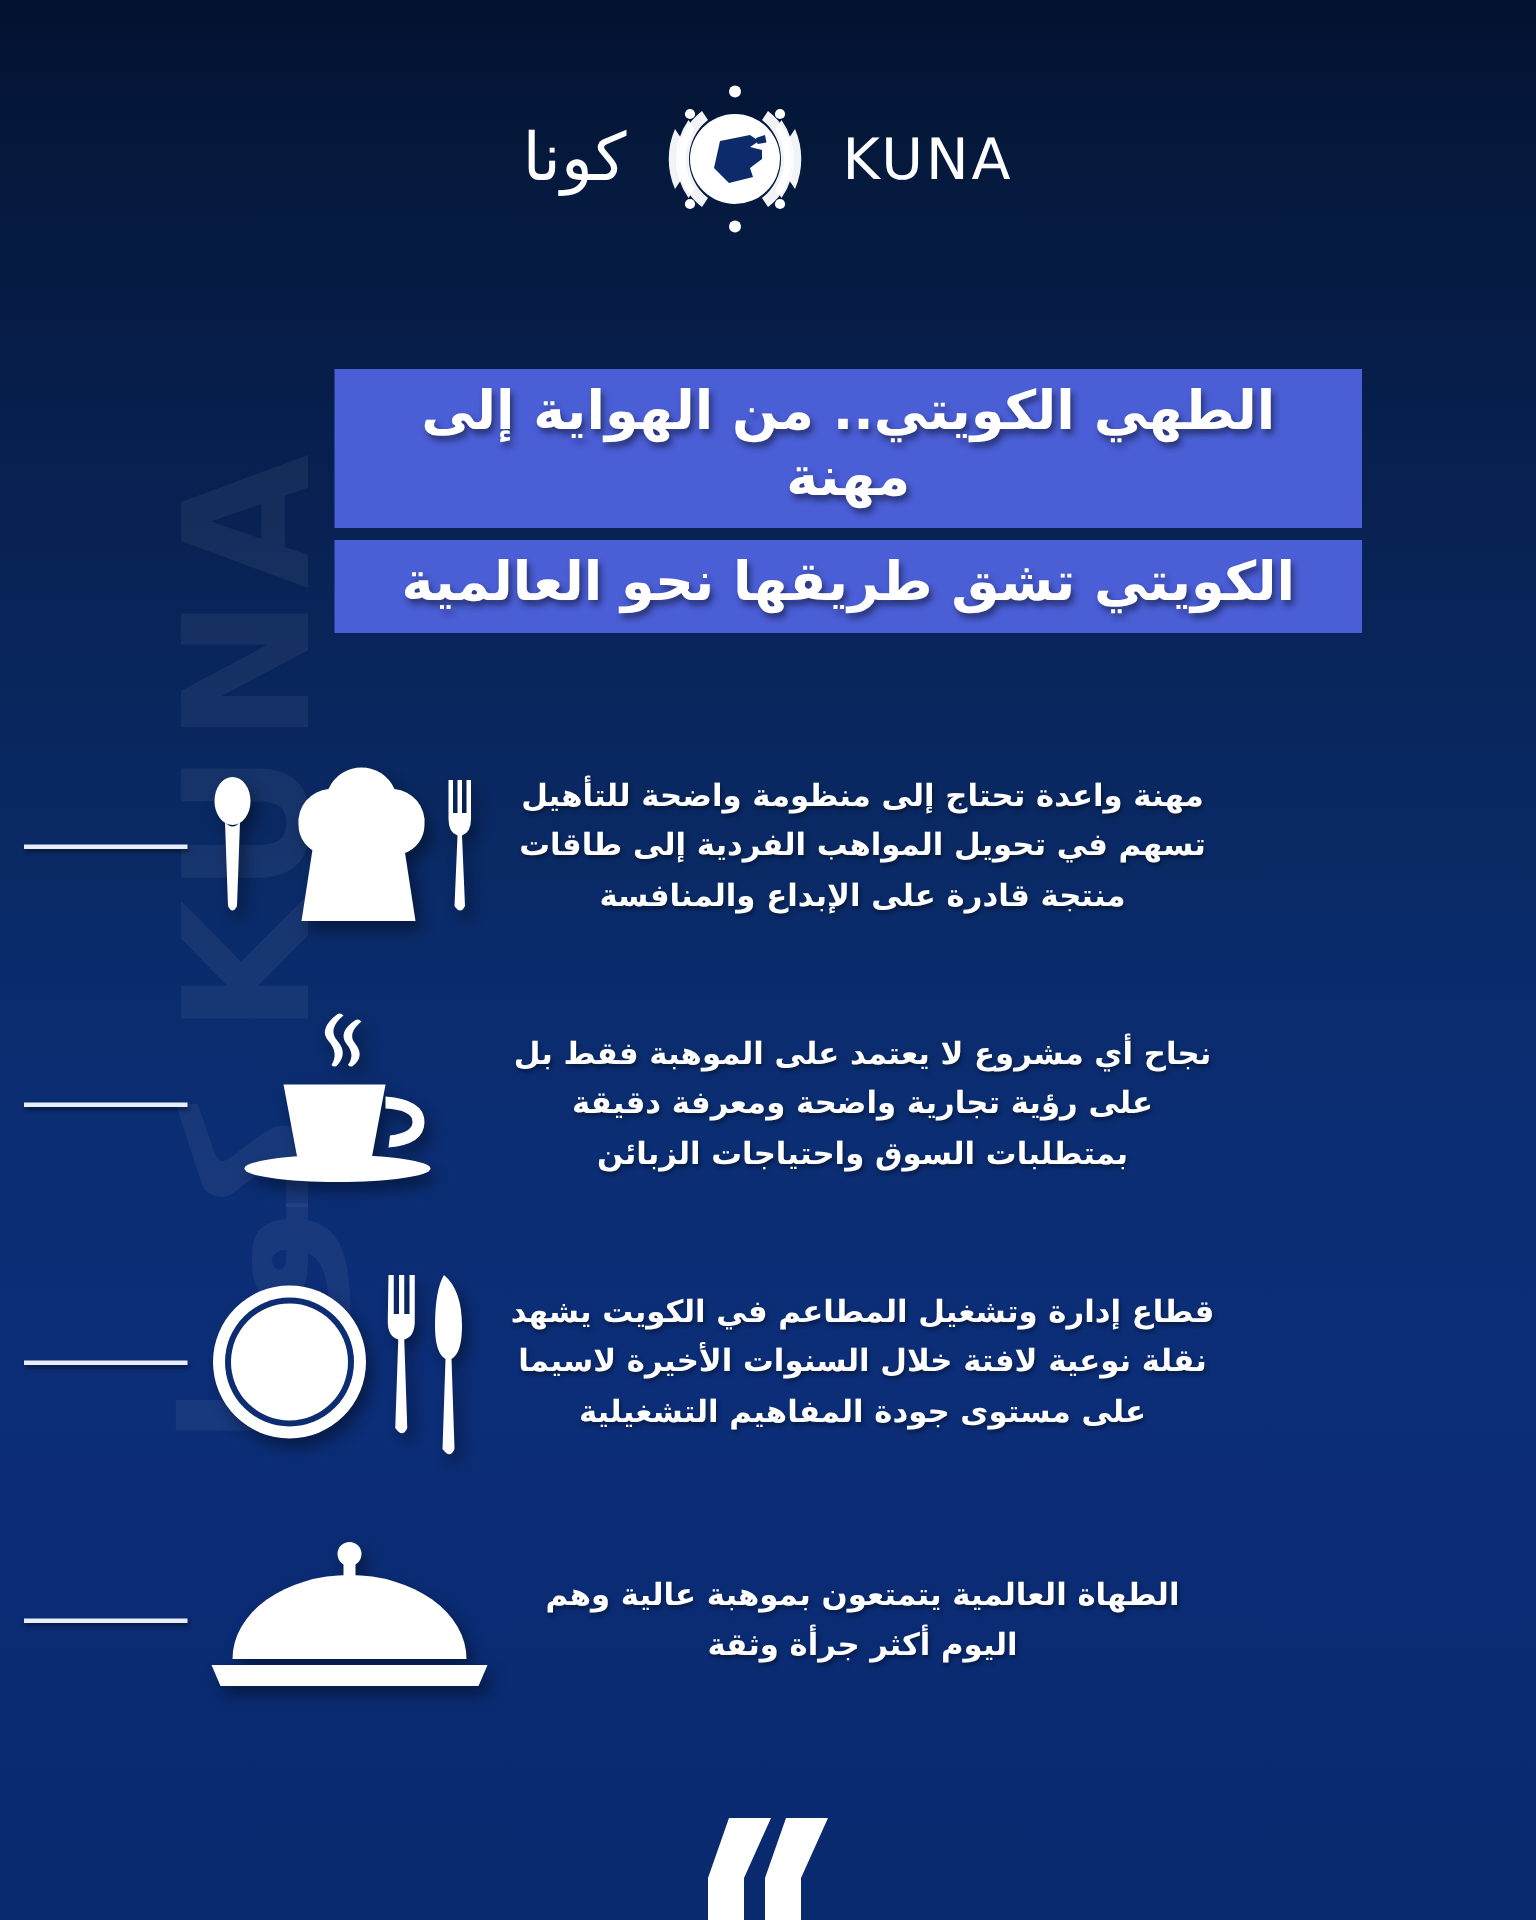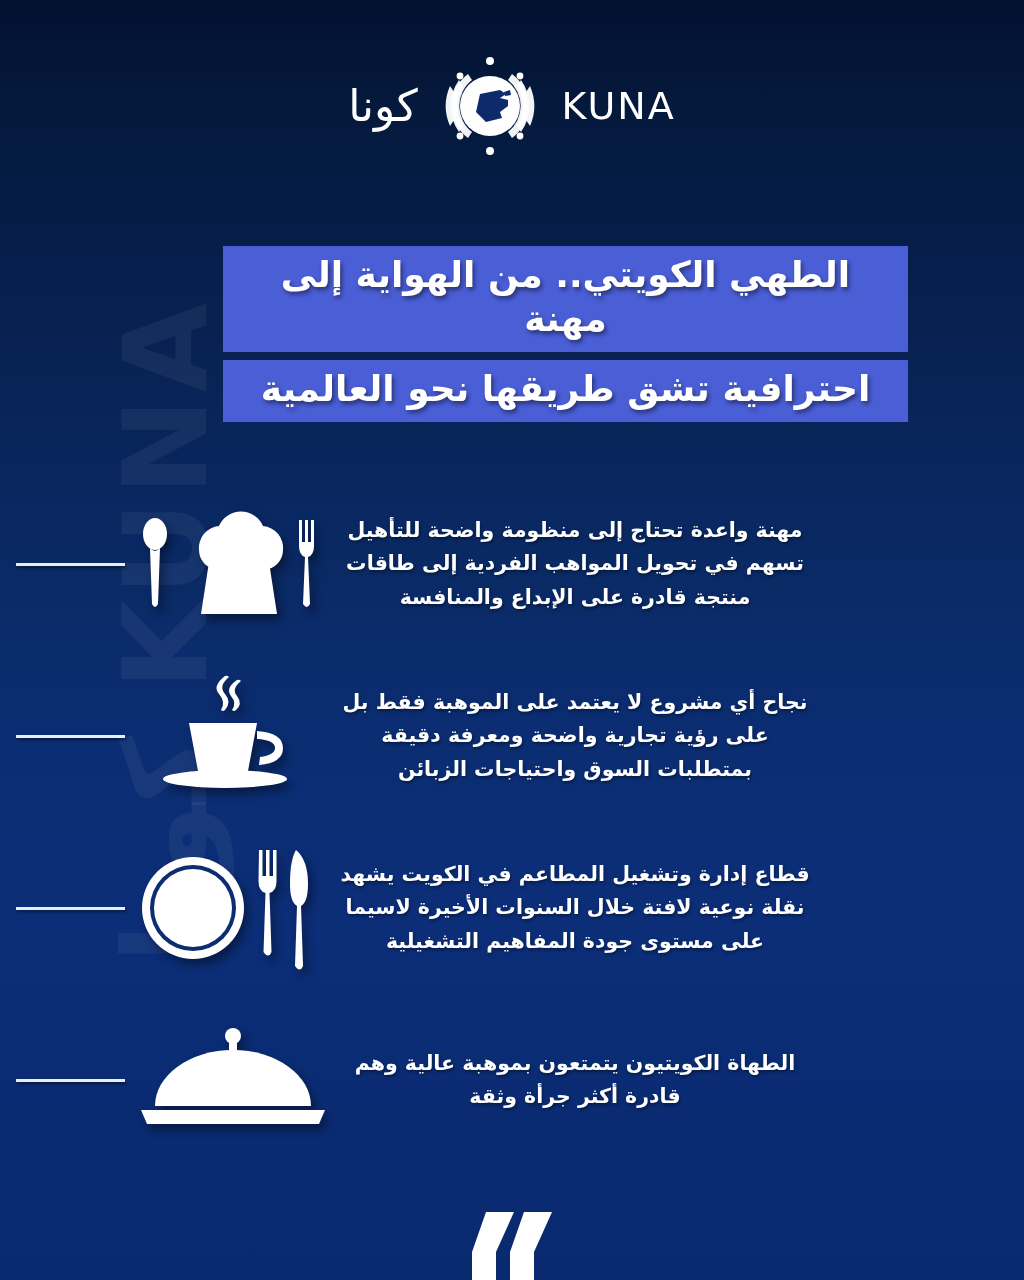--- a/index.html
+++ b/index.html
@@ -191,21 +191,21 @@
         <path d="M42 40 L62 36 L68 40 L62 44 L70 46 L70 52 L62 58 L64 64 L48 68 L38 58 Z" fill="#0d2a6b"></path>
         <path d="M66 38 L72 36 L73 41 L67 42 Z" fill="#0d2a6b"></path>
       </svg>
     </span>
 
     <div class="logo-word arabic">كونا</div>
   </div>
 
   <div class="title-block">
     <div class="title-bar">الطهي الكويتي.. من الهواية إلى مهنة</div>
-    <div class="title-bar">احترافية تشق طريقها نحو العالمية</div>
+    <div class="title-bar">الكويتي تشق طريقها نحو العالمية</div>
   </div>
 
   <div class="rows">
 
     <div class="row">
       <div class="row-text">مهنة واعدة تحتاج إلى منظومة واضحة للتأهيل تسهم في تحويل المواهب الفردية إلى طاقات منتجة قادرة على الإبداع والمنافسة</div>
       <div class="row-icon">
         <svg width="200" height="120" viewBox="0 0 200 120" aria-hidden="true">
           <g fill="#ffffff">
 
@@ -259,21 +259,21 @@
                      q0 10 -7 12 l2 59 q-3 7 -8 0 l2 -59 q-7 -2 -7 -12 Z"></path>
 
             <path d="M163 6 q12 10 12 34 q0 18 -7 22 l2 60 q-3 7 -8 0 l2 -60 q-7 -4 -7 -22 q0 -24 6 -34 Z"></path>
           </g>
         </svg>
       </div>
       <div class="row-line"></div>
     </div>
 
     <div class="row">
-      <div class="row-text">الطهاة الكويتيون يتمتعون بموهبة عالية وهم قادرة أكثر جرأة وثقة</div>
+      <div class="row-text">الطهاة العالمية يتمتعون بموهبة عالية وهم اليوم أكثر جرأة وثقة</div>
       <div class="row-icon">
         <svg width="200" height="120" viewBox="0 0 200 120" aria-hidden="true">
           <g fill="#ffffff">
 
             <circle cx="100" cy="16" r="8"></circle>
             <rect x="96" y="20" width="8" height="14"></rect>
 
             <path d="M22 86 a78 56 0 0 1 156 0 Z"></path>
 
             <path d="M8 90 l184 0 l-6 14 l-172 0 Z"></path>

